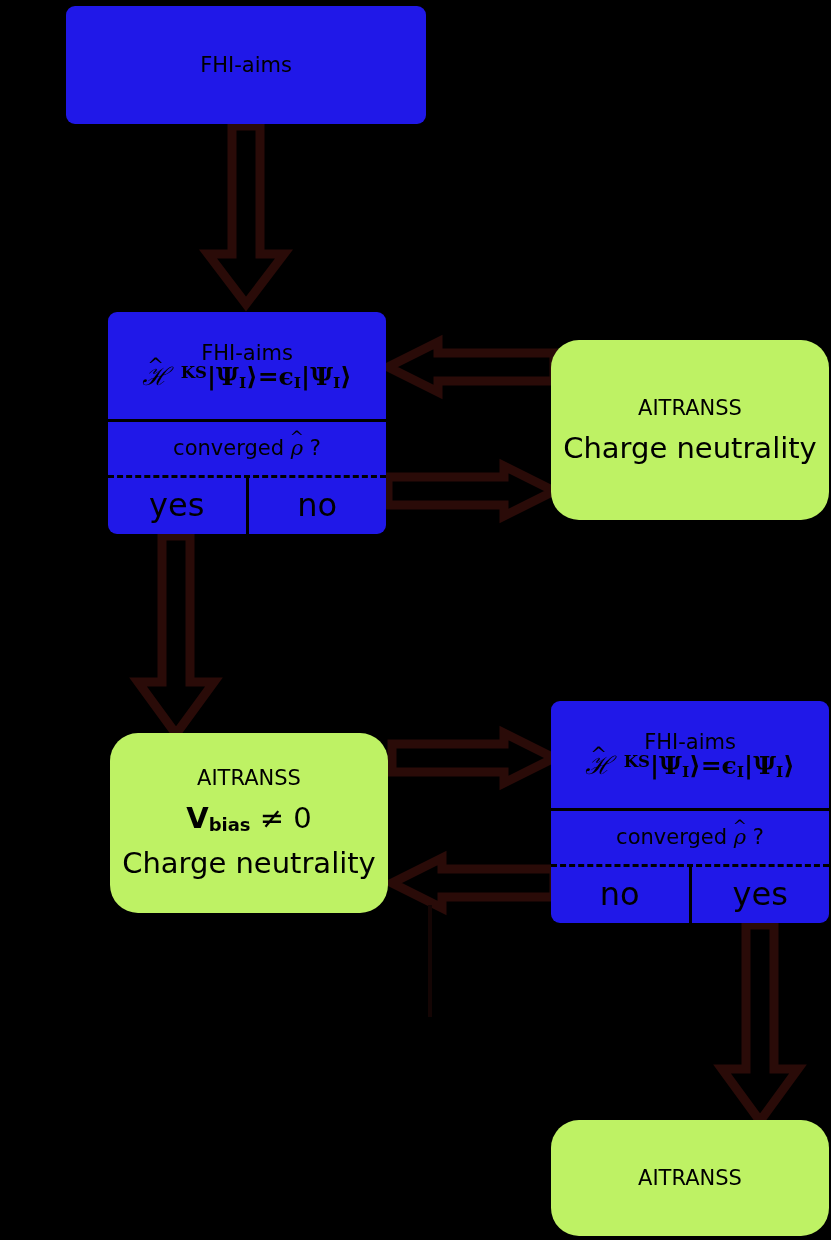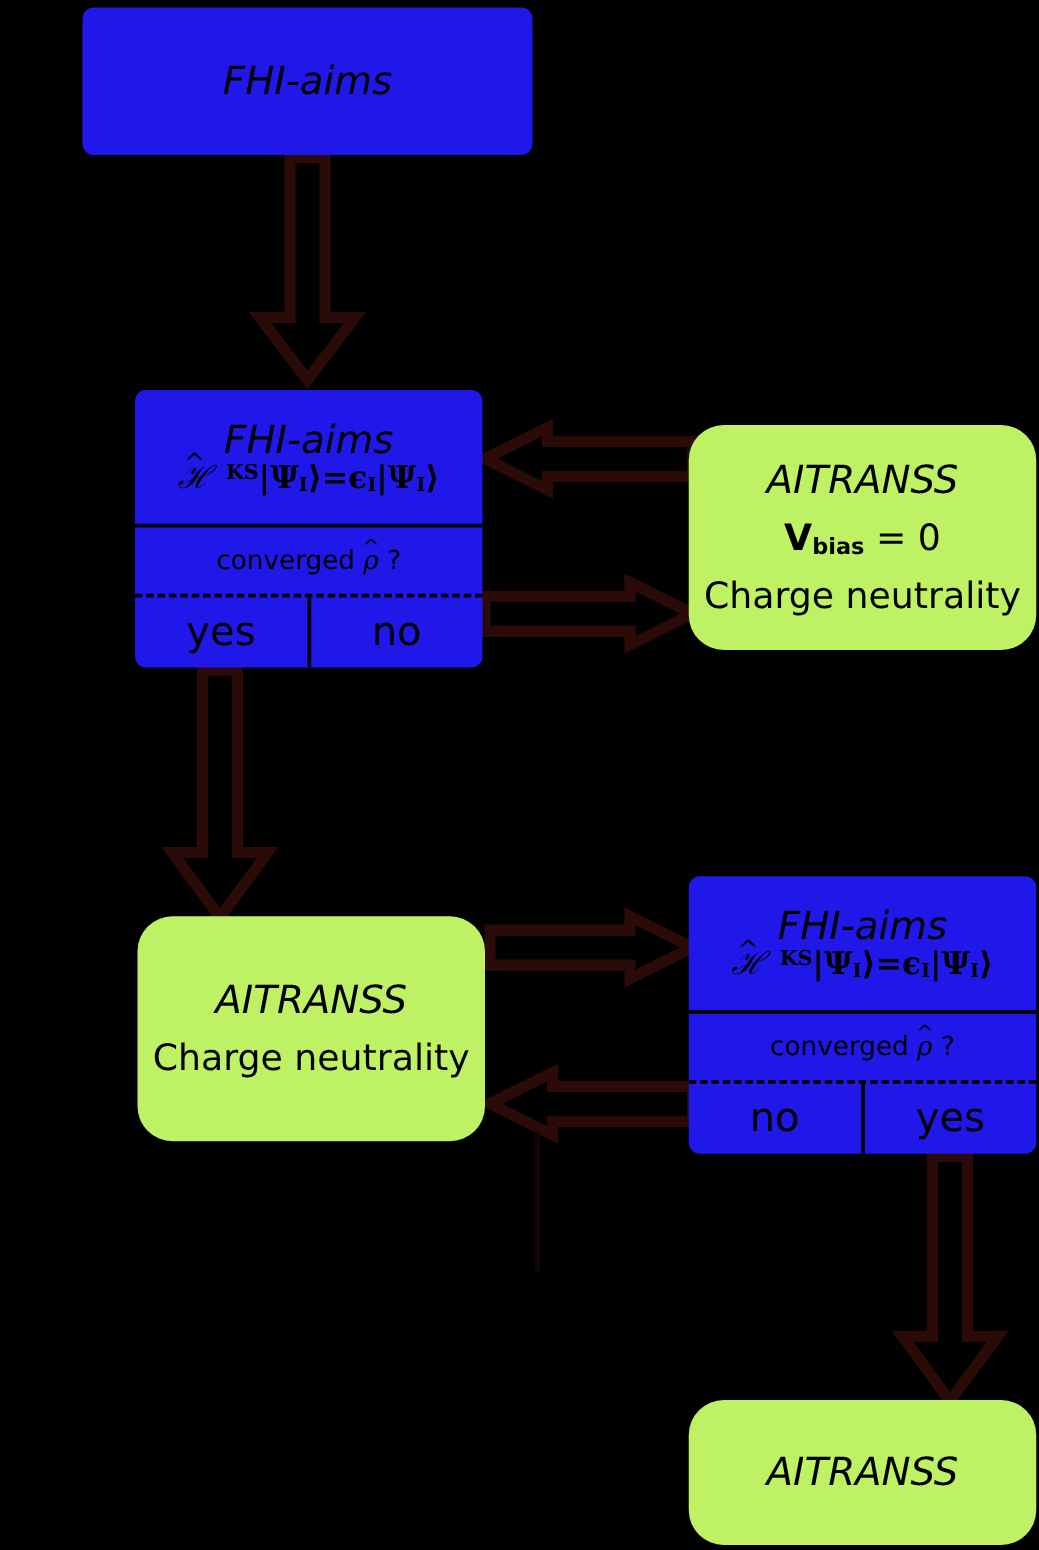--- a/index.html
+++ b/index.html
@@ -30,21 +30,21 @@
     justify-content: center;
   }
   .box.blue  { background: #2018e8; }
   .box.khaki { background: #bef264; border-radius: 28px; }
 
   .line {
     line-height: 1.06;
     white-space: nowrap;
   }
 
-  .t-title   { font-size: 31px; font-style: italic; }
+  .t-title   { font-size: 21px; }
   .t-sub     { font-size: 29px; }
   .t-eq      { font-size: 25px; font-family: "DejaVu Serif", serif; }
   .t-cell    { font-size: 32px; }
   .t-quest   { font-size: 21px; }
 
   
   .sec {
     display: flex;
     flex-direction: column;
     justify-content: center;
@@ -179,30 +179,30 @@
 
     <div class="row2" style="height:56px;">
       <div class="cell line t-cell">yes</div>
       <div class="vrule"></div>
       <div class="cell line t-cell">no</div>
     </div>
   </div>
 
   <div class="box khaki" style="left:551px; top:340px; width:278px; height:180px;">
     <div class="line t-title" style="margin-bottom:14px;">AITRANSS</div>
+    <div class="line t-sub">Charge neutrality</div>
+  </div>
+
+  <div class="box khaki" style="left:110px; top:733px; width:278px; height:180px;">
+    <div class="line t-title" style="margin-bottom:14px;">AITRANSS</div>
     <div class="line t-sub" style="margin-bottom:14px;">
       <span class="bold">V</span><sub class="bold">bias</sub>
-      <span>=</span>
+      <span>≠</span>
       <span>0</span>
     </div>
-    <div class="line t-sub">Charge neutrality</div>
-  </div>
-
-  <div class="box khaki" style="left:110px; top:733px; width:278px; height:180px;">
-    <div class="line t-title" style="margin-bottom:14px;">AITRANSS</div>
     <div class="line t-sub">Charge neutrality</div>
   </div>
 
   <div class="box blue" style="left:551px; top:701px; width:278px; height:222px; justify-content:flex-start;">
 
     <div class="sec sec-head" style="height:106px;">
       <div class="line t-title">FHI-aims</div>
       <div class="line t-eq">
         <span class="hat-wrap scriptH"><span class="hat">^</span>ℋ</span><sup class="bold">KS</sup><span class="bold">|Ψ<sub>I</sub>⟩=</span><span class="bold">ϵ<sub>I</sub></span><span class="bold">|Ψ<sub>I</sub>⟩</span>
       </div>

